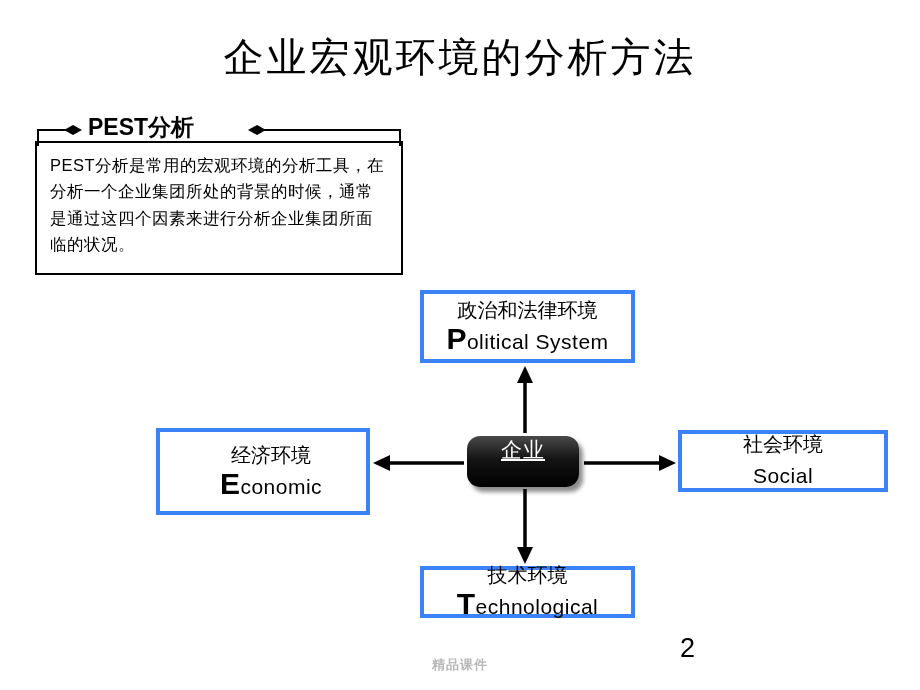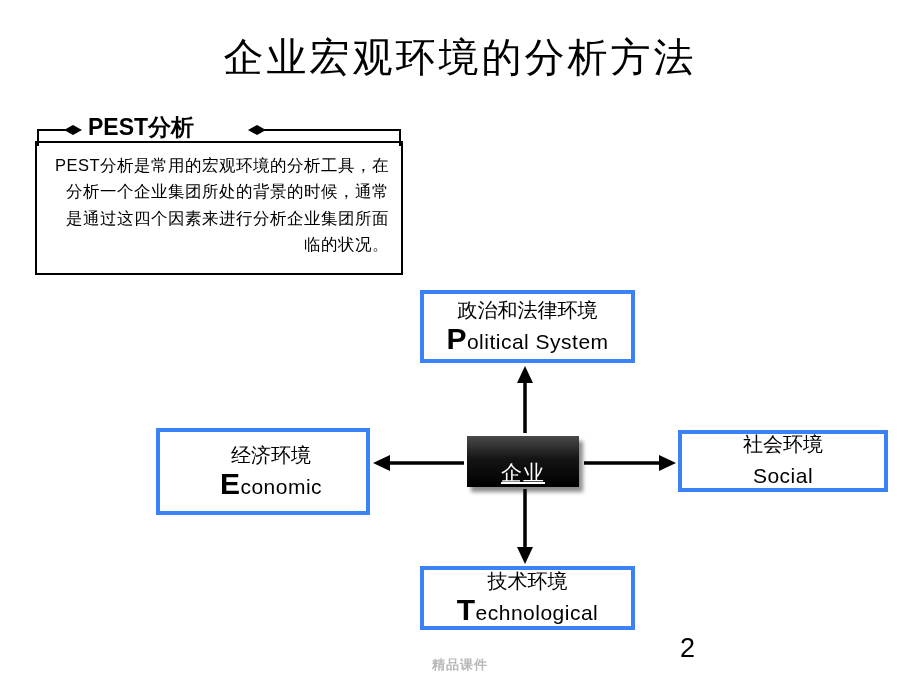--- a/index.html
+++ b/index.html
@@ -44,21 +44,21 @@
     width: 368px;
     height: 134px;
     box-sizing: border-box;
     border: 2px solid #000000;
     padding: 9px 12px 8px 13px;
     font-size: 16.5px;
     line-height: 1.6;
     letter-spacing: 0.5px;
     background: #ffffff;
   }
-  .callout-box p { margin: 0; text-align: right; }
+  .callout-box p { margin: 0; }
 
   .overlay {
     position: absolute;
     left: 0;
     top: 0;
     pointer-events: none;
   }
   .overlay line, .overlay polyline {
     stroke: #000000;
     fill: none;
@@ -82,33 +82,33 @@
   .node .cn { font-size: 20px; }
   .node .en { font-size: 21px; letter-spacing: 0.5px; }
   .node .en .big {
     font-size: 30px;
     font-weight: bold;
     line-height: 1;
   }
   .node-political     { left: 420px; top: 290px; width: 215px; height: 73px; }
   .node-economic      { left: 156px; top: 428px; width: 214px; height: 87px; padding-left: 16px; }
   .node-social        { left: 678px; top: 430px; width: 210px; height: 62px; }
-  .node-technological { left: 420px; top: 566px; width: 215px; height: 64px; text-align: right; }
+  .node-technological { left: 420px; top: 566px; width: 215px; height: 52px; text-align: right; }
 
   .center-box {
     position: absolute;
     left: 467px;
     top: 436px;
     width: 112px;
     height: 51px;
-    border-radius: 0;
+    border-radius: 13px;
     background: linear-gradient(180deg, #4a4a4a 0%, #141414 45%, #000000 100%);
     box-shadow: 4px 5px 4px rgba(0,0,0,0.45);
     display: flex;
-    align-items: flex-end;
+    align-items: flex-start;
     justify-content: center;
   }
   .center-box .label {
     color: #ffffff;
     font-size: 21px;
     text-decoration: underline;
     letter-spacing: 1px;
   }
   .watermark {
     position: absolute;

